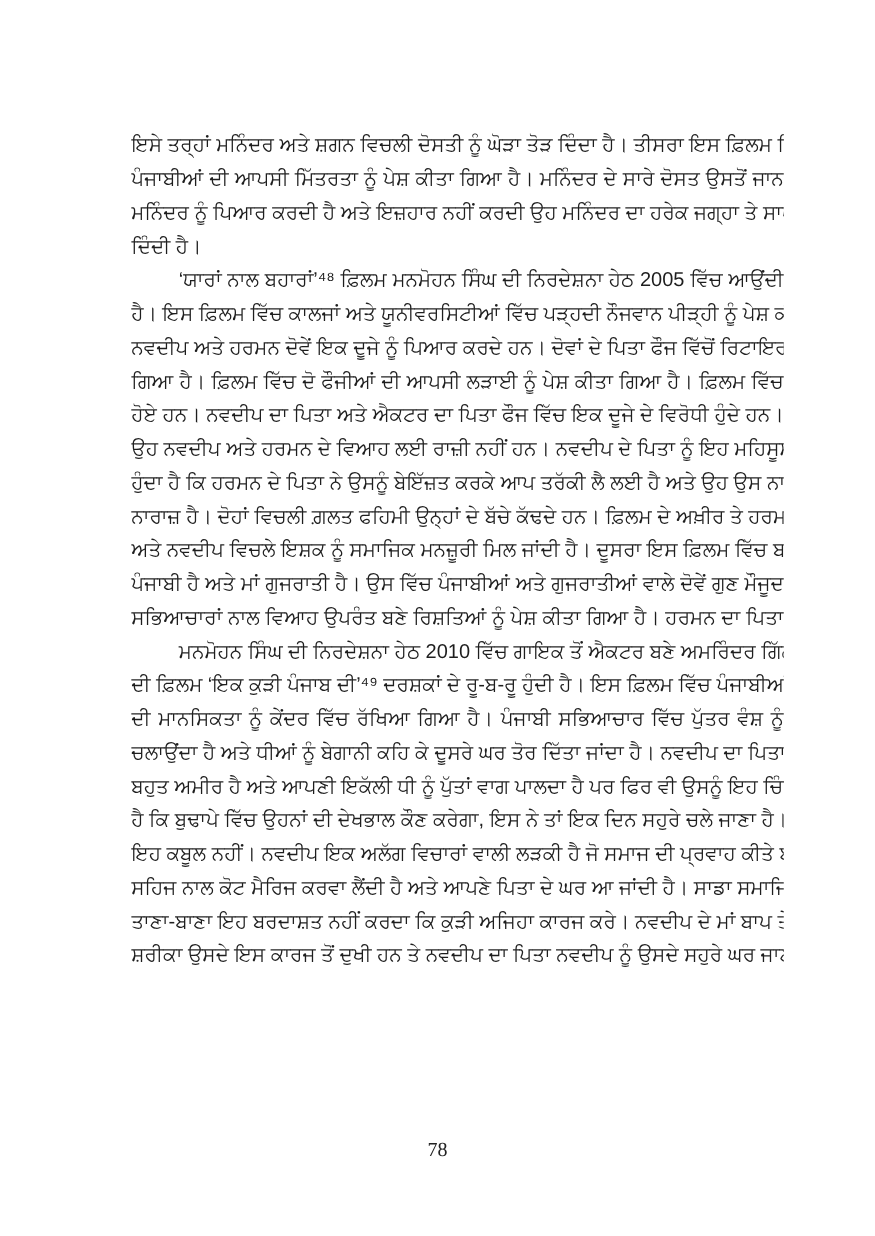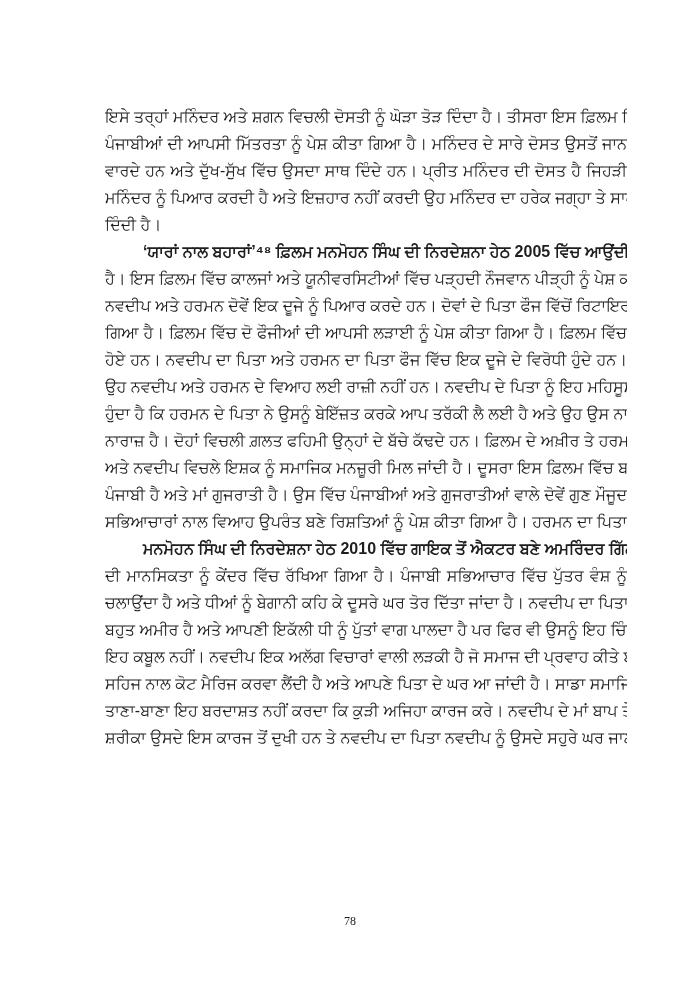--- a/index.html
+++ b/index.html
@@ -37,58 +37,58 @@
     overflow: hidden;
     white-space: nowrap;
   }
   .line.para-end {
     text-align: center;
     text-align-last: left;
   }
   .line.indent {
     padding-left: 38px;
     width: 484px;
-    font-weight: bold;
   }
   .page-number {
     position: absolute;
     top: 910px;
     left: 0;
     width: 700px;
     text-align: center;
     font-family: "Liberation Serif", "DejaVu Serif", serif;
-    font-size: 12px;
+    font-size: 16px;
     line-height: 22px;
     color: #222222;
   }
 </style>
 </head>
 <body>
 
 <div class="page">
   <div class="text-block" id="text-block">
       <div class="line">ਇਸੇ ਤਰ੍ਹਾਂ ਮਨਿੰਦਰ ਅਤੇ ਸ਼ਗਨ ਵਿਚਲੀ ਦੋਸਤੀ ਨੂੰ ਘੋੜਾ ਤੋੜ ਦਿੰਦਾ ਹੈ। ਤੀਸਰਾ ਇਸ ਫ਼ਿਲਮ ਵਿੱਚ</div>
       <div class="line">ਪੰਜਾਬੀਆਂ ਦੀ ਆਪਸੀ ਮਿੱਤਰਤਾ ਨੂੰ ਪੇਸ਼ ਕੀਤਾ ਗਿਆ ਹੈ। ਮਨਿੰਦਰ ਦੇ ਸਾਰੇ ਦੋਸਤ ਉਸਤੋਂ ਜਾਨ</div>
-      <div class="line">ਵਾਰਦੇ ਹਨ ਅਤੇ ਦੁੱਖ-ਸੁੱਖ ਵਿੱਚ ਉਸਦਾ ਸਾਥ ਦਿੰਦੇ ਹਨ। ਪ੍ਰੀਤ ਮਨਿੰਦਰ ਦੀ ਦੋਸਤ ਹੈ ਜਿਹੜੀ</div>
       <div class="line">ਮਨਿੰਦਰ ਨੂੰ ਪਿਆਰ ਕਰਦੀ ਹੈ ਅਤੇ ਇਜ਼ਹਾਰ ਨਹੀਂ ਕਰਦੀ ਉਹ ਮਨਿੰਦਰ ਦਾ ਹਰੇਕ ਜਗ੍ਹਾ ਤੇ ਸਾਥ</div>
       <div class="line para-end">ਦਿੰਦੀ ਹੈ।</div>
       <div class="line indent">‘ਯਾਰਾਂ ਨਾਲ ਬਹਾਰਾਂ’⁴⁸ ਫ਼ਿਲਮ ਮਨਮੋਹਨ ਸਿੰਘ ਦੀ ਨਿਰਦੇਸ਼ਨਾ ਹੇਠ 2005 ਵਿੱਚ ਆਉਂਦੀ</div>
       <div class="line">ਹੈ। ਇਸ ਫ਼ਿਲਮ ਵਿੱਚ ਕਾਲਜਾਂ ਅਤੇ ਯੂਨੀਵਰਸਿਟੀਆਂ ਵਿੱਚ ਪੜ੍ਹਦੀ ਨੌਜਵਾਨ ਪੀੜ੍ਹੀ ਨੂੰ ਪੇਸ਼ ਕੀਤਾ</div>
       <div class="line">ਨਵਦੀਪ ਅਤੇ ਹਰਮਨ ਦੋਵੇਂ ਇਕ ਦੂਜੇ ਨੂੰ ਪਿਆਰ ਕਰਦੇ ਹਨ। ਦੋਵਾਂ ਦੇ ਪਿਤਾ ਫੌਜ ਵਿੱਚੋਂ ਰਿਟਾਇਰ</div>
       <div class="line">ਗਿਆ ਹੈ। ਫ਼ਿਲਮ ਵਿੱਚ ਦੋ ਫੌਜੀਆਂ ਦੀ ਆਪਸੀ ਲੜਾਈ ਨੂੰ ਪੇਸ਼ ਕੀਤਾ ਗਿਆ ਹੈ। ਫ਼ਿਲਮ ਵਿੱਚ</div>
-      <div class="line">ਹੋਏ ਹਨ। ਨਵਦੀਪ ਦਾ ਪਿਤਾ ਅਤੇ ਹਰਮਨ ਦਾ ਪਿਤਾ ਫੌਜ ਵਿੱਚ ਇਕ ਦੂਜੇ ਦੇ ਵਿਰੋਧੀ ਹੁੰਦੇ ਹਨ।</div>
+      <div class="line">ਹੋਏ ਹਨ। ਨਵਦੀਪ ਦਾ ਪਿਤਾ ਅਤੇ ਐਕਟਰ ਦਾ ਪਿਤਾ ਫੌਜ ਵਿੱਚ ਇਕ ਦੂਜੇ ਦੇ ਵਿਰੋਧੀ ਹੁੰਦੇ ਹਨ।</div>
       <div class="line">ਉਹ ਨਵਦੀਪ ਅਤੇ ਹਰਮਨ ਦੇ ਵਿਆਹ ਲਈ ਰਾਜ਼ੀ ਨਹੀਂ ਹਨ। ਨਵਦੀਪ ਦੇ ਪਿਤਾ ਨੂੰ ਇਹ ਮਹਿਸੂਸ</div>
       <div class="line">ਹੁੰਦਾ ਹੈ ਕਿ ਹਰਮਨ ਦੇ ਪਿਤਾ ਨੇ ਉਸਨੂੰ ਬੇਇੱਜ਼ਤ ਕਰਕੇ ਆਪ ਤਰੱਕੀ ਲੈ ਲਈ ਹੈ ਅਤੇ ਉਹ ਉਸ ਨਾਲ</div>
       <div class="line">ਨਾਰਾਜ਼ ਹੈ। ਦੋਹਾਂ ਵਿਚਲੀ ਗ਼ਲਤ ਫਹਿਮੀ ਉਨ੍ਹਾਂ ਦੇ ਬੱਚੇ ਕੱਢਦੇ ਹਨ। ਫ਼ਿਲਮ ਦੇ ਅਖ਼ੀਰ ਤੇ ਹਰਮਨ</div>
       <div class="line">ਅਤੇ ਨਵਦੀਪ ਵਿਚਲੇ ਇਸ਼ਕ ਨੂੰ ਸਮਾਜਿਕ ਮਨਜ਼ੂਰੀ ਮਿਲ ਜਾਂਦੀ ਹੈ। ਦੂਸਰਾ ਇਸ ਫ਼ਿਲਮ ਵਿੱਚ ਬਦਲ</div>
       <div class="line">ਪੰਜਾਬੀ ਹੈ ਅਤੇ ਮਾਂ ਗੁਜਰਾਤੀ ਹੈ। ਉਸ ਵਿੱਚ ਪੰਜਾਬੀਆਂ ਅਤੇ ਗੁਜਰਾਤੀਆਂ ਵਾਲੇ ਦੋਵੇਂ ਗੁਣ ਮੌਜੂਦ</div>
       <div class="line">ਸਭਿਆਚਾਰਾਂ ਨਾਲ ਵਿਆਹ ਉਪਰੰਤ ਬਣੇ ਰਿਸ਼ਤਿਆਂ ਨੂੰ ਪੇਸ਼ ਕੀਤਾ ਗਿਆ ਹੈ। ਹਰਮਨ ਦਾ ਪਿਤਾ</div>
       <div class="line indent">ਮਨਮੋਹਨ ਸਿੰਘ ਦੀ ਨਿਰਦੇਸ਼ਨਾ ਹੇਠ 2010 ਵਿੱਚ ਗਾਇਕ ਤੋਂ ਐਕਟਰ ਬਣੇ ਅਮਰਿੰਦਰ ਗਿੱਲ</div>
+      <div class="line">ਦੀ ਫ਼ਿਲਮ ‘ਇਕ ਕੁੜੀ ਪੰਜਾਬ ਦੀ’⁴⁹ ਦਰਸ਼ਕਾਂ ਦੇ ਰੂ-ਬ-ਰੂ ਹੁੰਦੀ ਹੈ। ਇਸ ਫ਼ਿਲਮ ਵਿੱਚ ਪੰਜਾਬੀਆਂ</div>
       <div class="line">ਦੀ ਮਾਨਸਿਕਤਾ ਨੂੰ ਕੇਂਦਰ ਵਿੱਚ ਰੱਖਿਆ ਗਿਆ ਹੈ। ਪੰਜਾਬੀ ਸਭਿਆਚਾਰ ਵਿੱਚ ਪੁੱਤਰ ਵੰਸ਼ ਨੂੰ</div>
       <div class="line">ਚਲਾਉਂਦਾ ਹੈ ਅਤੇ ਧੀਆਂ ਨੂੰ ਬੇਗਾਨੀ ਕਹਿ ਕੇ ਦੂਸਰੇ ਘਰ ਤੋਰ ਦਿੱਤਾ ਜਾਂਦਾ ਹੈ। ਨਵਦੀਪ ਦਾ ਪਿਤਾ</div>
       <div class="line">ਬਹੁਤ ਅਮੀਰ ਹੈ ਅਤੇ ਆਪਣੀ ਇਕੱਲੀ ਧੀ ਨੂੰ ਪੁੱਤਾਂ ਵਾਗ ਪਾਲਦਾ ਹੈ ਪਰ ਫਿਰ ਵੀ ਉਸਨੂੰ ਇਹ ਚਿੰਤਾ</div>
+      <div class="line">ਹੈ ਕਿ ਬੁਢਾਪੇ ਵਿੱਚ ਉਹਨਾਂ ਦੀ ਦੇਖਭਾਲ ਕੌਣ ਕਰੇਗਾ, ਇਸ ਨੇ ਤਾਂ ਇਕ ਦਿਨ ਸਹੁਰੇ ਚਲੇ ਜਾਣਾ ਹੈ।</div>
       <div class="line">ਇਹ ਕਬੂਲ ਨਹੀਂ। ਨਵਦੀਪ ਇਕ ਅਲੱਗ ਵਿਚਾਰਾਂ ਵਾਲੀ ਲੜਕੀ ਹੈ ਜੋ ਸਮਾਜ ਦੀ ਪ੍ਰਵਾਹ ਕੀਤੇ ਬਗ਼ੈਰ</div>
       <div class="line">ਸਹਿਜ ਨਾਲ ਕੋਟ ਮੈਰਿਜ ਕਰਵਾ ਲੈਂਦੀ ਹੈ ਅਤੇ ਆਪਣੇ ਪਿਤਾ ਦੇ ਘਰ ਆ ਜਾਂਦੀ ਹੈ। ਸਾਡਾ ਸਮਾਜਿਕ</div>
       <div class="line">ਤਾਣਾ-ਬਾਣਾ ਇਹ ਬਰਦਾਸ਼ਤ ਨਹੀਂ ਕਰਦਾ ਕਿ ਕੁੜੀ ਅਜਿਹਾ ਕਾਰਜ ਕਰੇ। ਨਵਦੀਪ ਦੇ ਮਾਂ ਬਾਪ ਤੇ</div>
       <div class="line">ਸ਼ਰੀਕਾ ਉਸਦੇ ਇਸ ਕਾਰਜ ਤੋਂ ਦੁਖੀ ਹਨ ਤੇ ਨਵਦੀਪ ਦਾ ਪਿਤਾ ਨਵਦੀਪ ਨੂੰ ਉਸਦੇ ਸਹੁਰੇ ਘਰ ਜਾਣ</div>
     </div>
   <div class="page-number">78</div>
 </div>
 
 </body></html>

